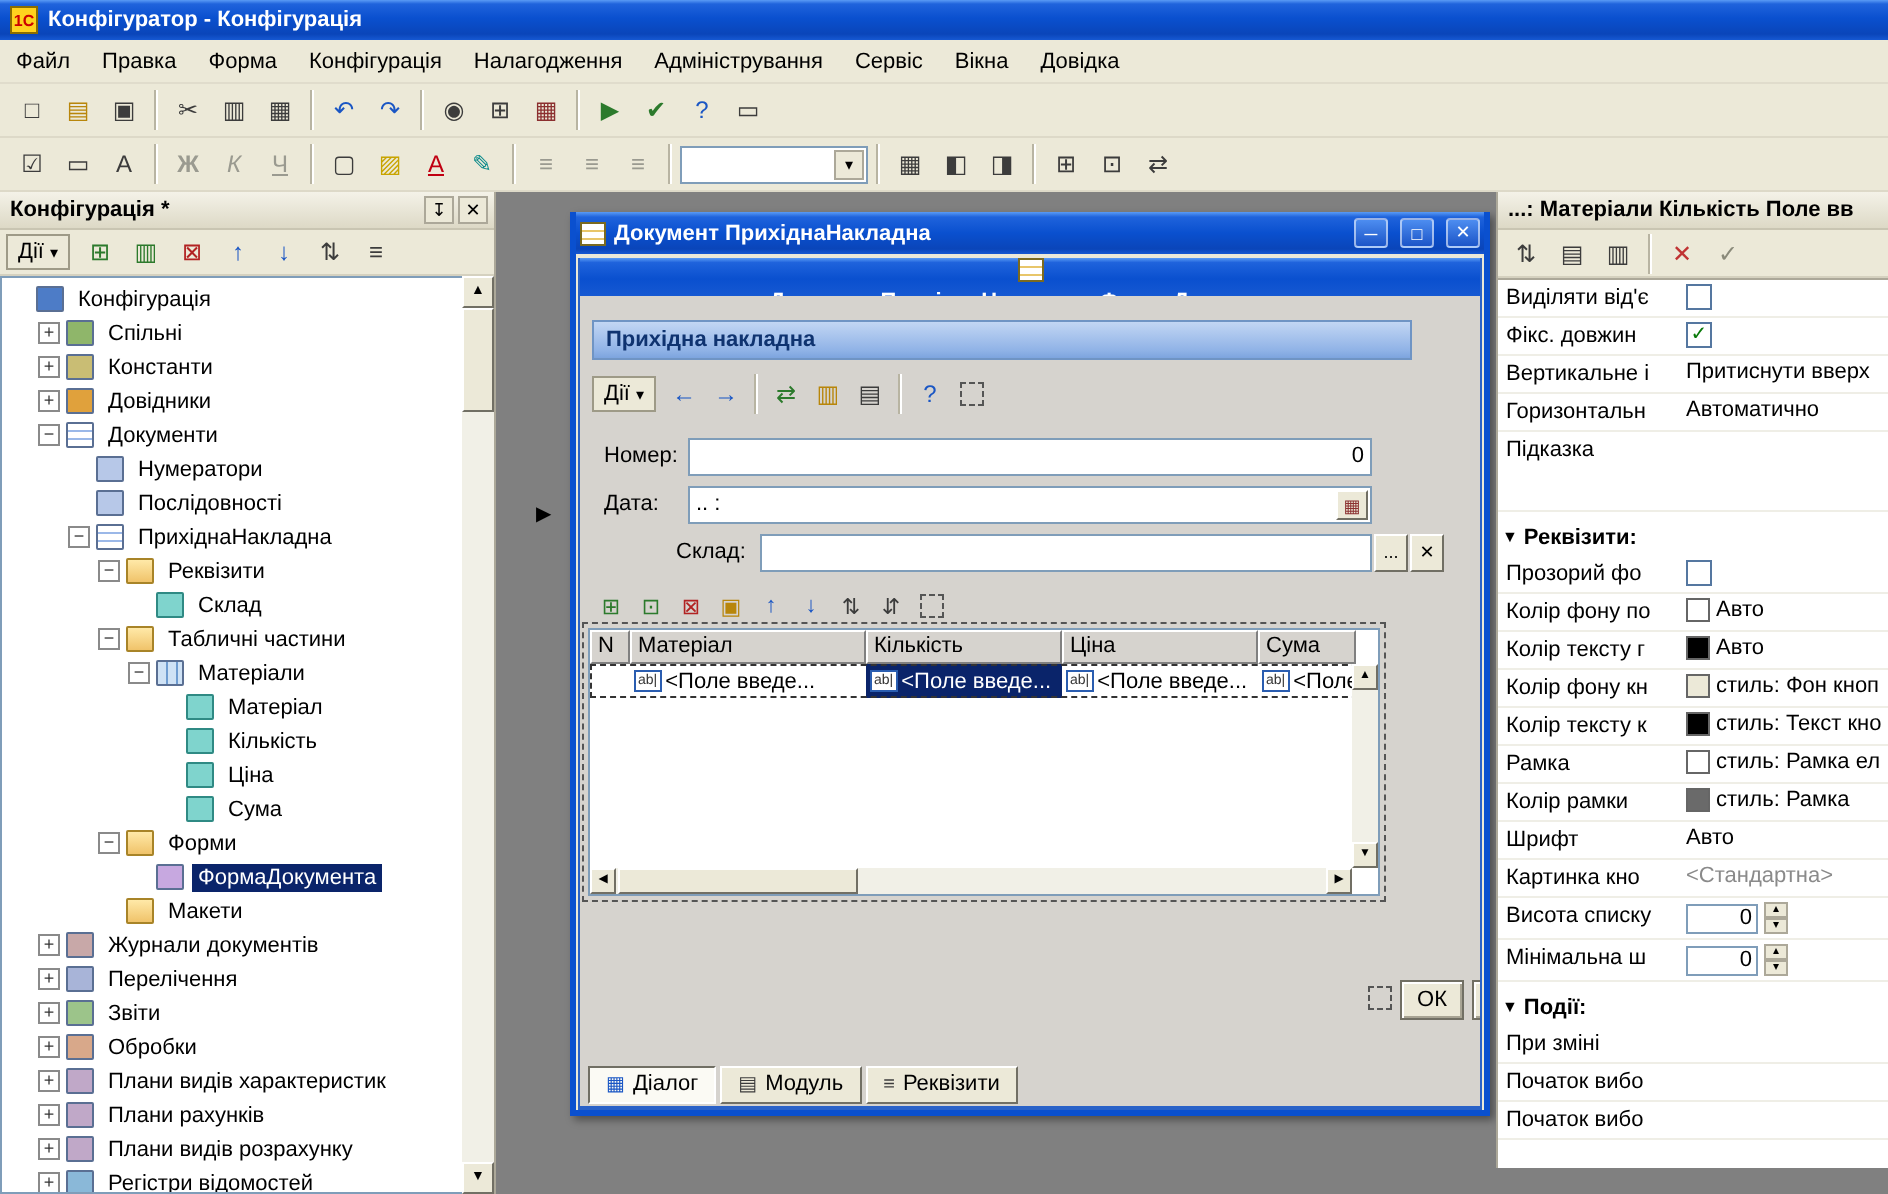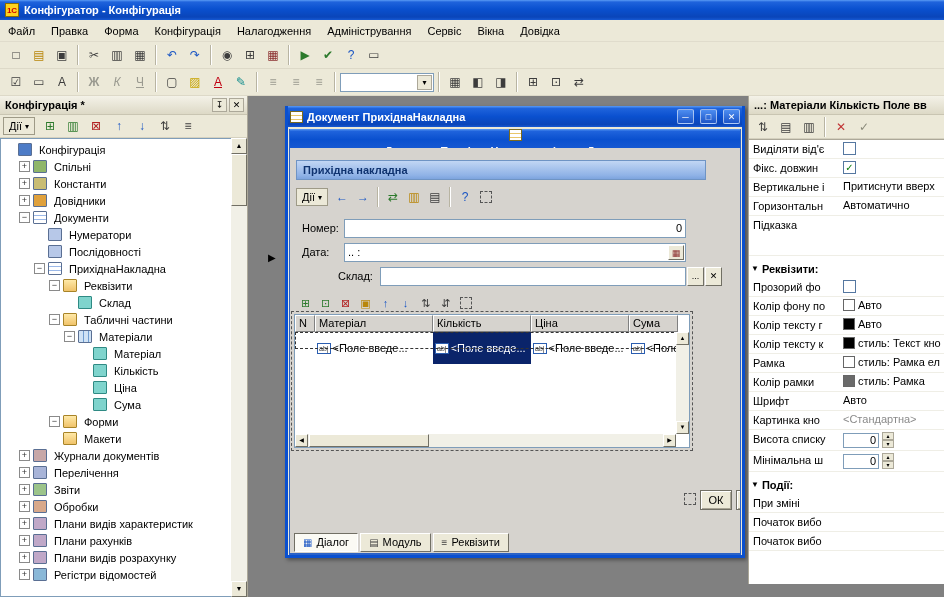--- a/index.html
+++ b/index.html
@@ -119,21 +119,21 @@
     display:inline-flex;align-items:center;justify-content:center;font-size:9px;margin-left:1px;flex:none;}
   #table-toolbar{position:absolute;left:6px;top:146px;height:18px;display:flex;align-items:center;gap:1px;}
   #table-toolbar .tbtn{width:19px;height:17px;font-size:11px;}
   .ftable{position:absolute;left:4px;top:166px;width:396px;height:134px;background:#fff;
     border:1px solid #7f9db9;outline:1px dashed #555;outline-offset:2px;}
   .thead{display:flex;height:17px;}
   .th{background:#d6d3ce;border-top:1px solid #fff;border-left:1px solid #fff;
     border-right:1px solid #808080;border-bottom:1px solid #808080;padding:1px 3px;flex:none;
     overflow:hidden;white-space:nowrap;}
   .trow{display:flex;height:17px;outline:1px dashed #333;outline-offset:-1px;}
-  .td{height:17px;display:flex;align-items:center;padding:16px 1px;flex:none;overflow:hidden;white-space:nowrap;}
+  .td{height:17px;display:flex;align-items:center;padding:1px 1px;flex:none;overflow:hidden;white-space:nowrap;}
   .td.cellsel{background:#0a246a;color:#fff;}
   .abicon{font-size:7px;line-height:9px;border:1px solid #2a5db0;background:#fff;color:#333;
     padding:0 1px;margin:0 2px 0 1px;flex:none;}
   .td.cellsel .abicon{background:#fff;color:#333;}
   .tbl-vscroll{position:absolute;right:0;top:17px;bottom:13px;width:13px;background:#f1f0e7;}
   .tbl-hscroll{position:absolute;left:0;bottom:0;height:13px;right:13px;background:#f1f0e7;}
   .mini-btn{position:absolute;width:13px;height:13px;background:#ece9d8;border:1px solid;
     border-color:#fff #716f64 #716f64 #fff;font-size:6px;text-align:center;line-height:11px;}
   .mini-thumb{position:absolute;background:#ece9d8;border:1px solid;border-color:#fff #716f64 #716f64 #fff;}
   .ok-row{position:absolute;left:0;top:342px;width:100%;height:20px;}
@@ -439,20 +439,26 @@
           <span class="ticon" data-icon="attribute"></span>
           <span class="tlabel">Сума</span>
         </div>
         <div class="tree-row">
           <span class="tindent" style="width: 45px;"></span>
           <span class="expander">−</span>
           <span class="ticon" data-icon="folder"></span>
           <span class="tlabel">Форми</span>
         </div>
         <div class="tree-row">
+          <span class="tindent" style="width: 60px;"></span>
+          <span class="expander-spacer"></span>
+          <span class="ticon" data-icon="form"></span>
+          <span class="tlabel sel">ФормаДокумента</span>
+        </div>
+        <div class="tree-row">
           <span class="tindent" style="width: 45px;"></span>
           <span class="expander-spacer"></span>
           <span class="ticon" data-icon="folder"></span>
           <span class="tlabel">Макети</span>
         </div>
         <div class="tree-row">
           <span class="tindent" style="width: 15px;"></span>
           <span class="expander">+</span>
           <span class="ticon" data-icon="journals"></span>
           <span class="tlabel">Журнали документів</span>
@@ -752,20 +758,27 @@
           </span>
         </div>
         <div class="prow">
           <span class="plabel">Колір тексту г</span>
           <span class="pvalue">
             <span class="pswatch" style="background: rgb(0, 0, 0);"></span>
             <span class="ptext">Авто</span>
           </span>
         </div>
         <div class="prow">
+          <span class="plabel">Колір фону кн</span>
+          <span class="pvalue">
+            <span class="pswatch" style="background: rgb(236, 233, 216);"></span>
+            <span class="ptext">стиль: Фон кноп</span>
+          </span>
+        </div>
+        <div class="prow">
           <span class="plabel">Колір тексту к</span>
           <span class="pvalue">
             <span class="pswatch" style="background: rgb(0, 0, 0);"></span>
             <span class="ptext">стиль: Текст кно</span>
           </span>
         </div>
         <div class="prow">
           <span class="plabel">Рамка</span>
           <span class="pvalue">
             <span class="pswatch" style="background: rgb(255, 255, 255);"></span>

